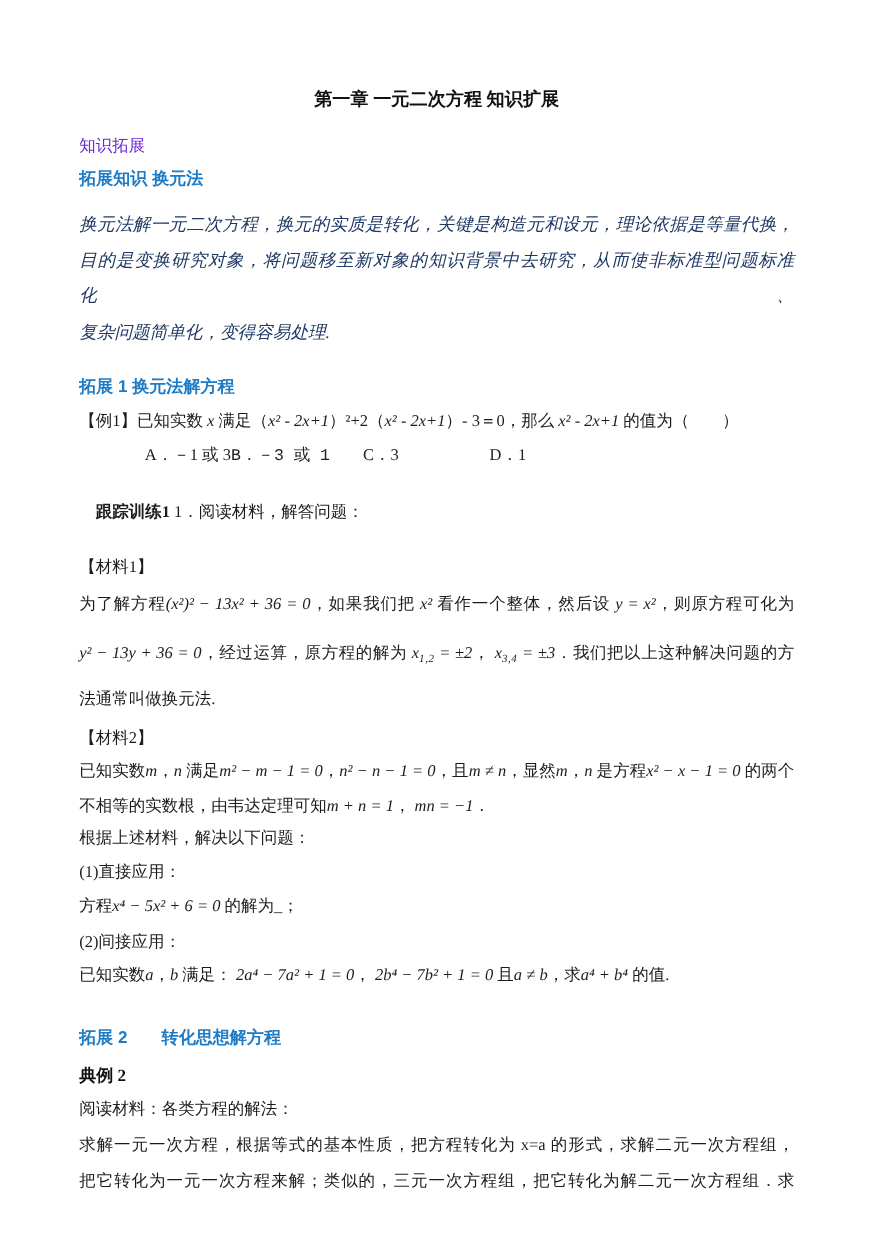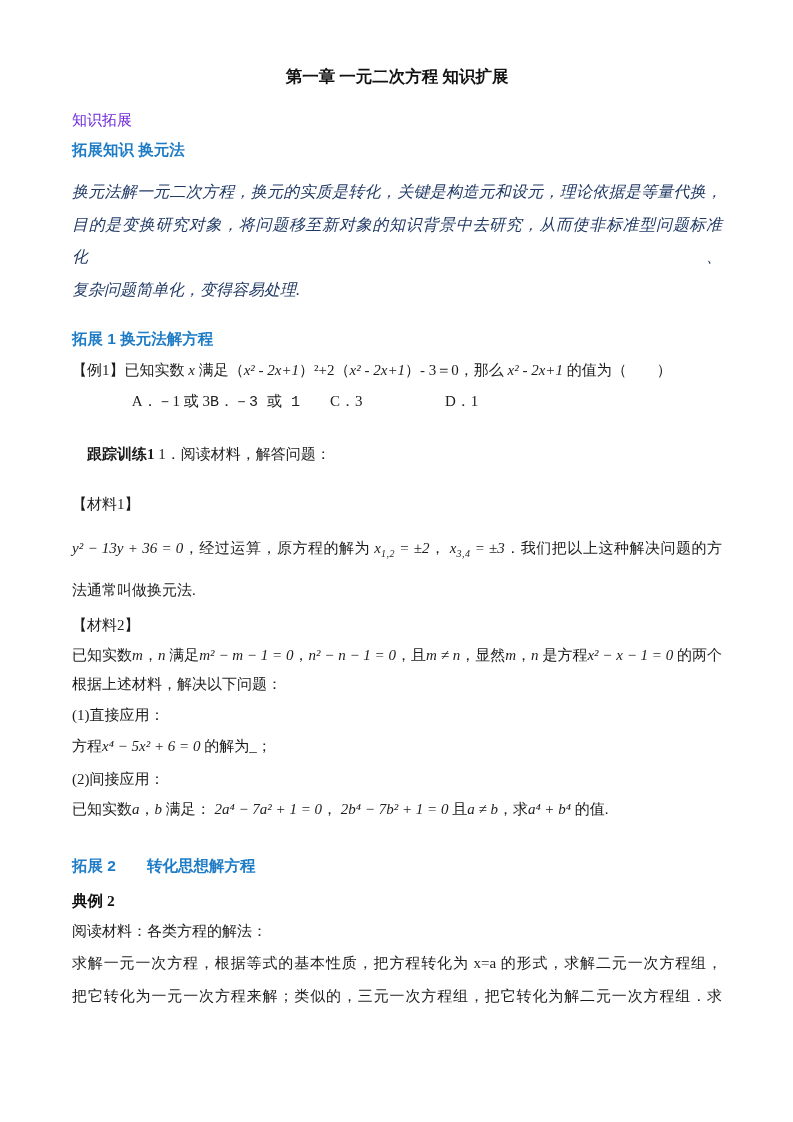--- a/index.html
+++ b/index.html
@@ -3,21 +3,21 @@
 <meta charset="utf-8">
 <style>
   html,body{margin:0;padding:0;background:#ffffff;}
   body{
     width:793px;height:1122px;
     font-family:"Liberation Serif","DejaVu Serif",serif;
     color:#212121;
   }
   .page{
     position:relative;width:793px;height:1122px;overflow:hidden;
-    padding:0 71px 0 72px;box-sizing:border-box;background:#ffffff;
+    padding:13px 71px 0 72px;box-sizing:border-box;background:#ffffff;
   }
   .doc-title{
     margin:66px 0 0;font-size:16.5px;font-weight:bold;text-align:center;
     line-height:22px;color:#111;
   }
   .h-black{
     margin-top:21px;
     font-family:"Liberation Sans","DejaVu Sans",sans-serif;
     font-size:15px;line-height:21px;color:#6d28d9;font-weight:500;
   }
@@ -74,26 +74,28 @@
   <div class="options">
     <span class="opt opt-a">A．－1 或 3</span><span class="opt opt-b">B．－3 或 1</span><span class="opt opt-c">C．3</span><span class="opt">D．1</span>
   </div>
 
   <div class="line" style="margin-top:10px">
     <span class="bold">跟踪训练1</span><span> 1．阅读材料，解答问题：</span>
   </div>
 
   <div class="line" style="margin-top:8px">【材料1】</div>
 
+  <div class="line just" style="margin-top:13px"><span>为了解方程</span><span class="m">(x²)² − 13x² + 36 = 0</span><span>，如果我们把 </span><span class="m">x²</span><span> 看作一个整体，然后设 </span><span class="m">y = x²</span><span>，则原方程可化为</span></div>
   <div class="line just" style="margin-top:23px"><span class="m">y² − 13y + 36 = 0</span><span>，经过运算，原方程的解为 </span><span class="m">x</span><span class="ms">1,2</span><span class="m"> = ±2</span><span>， </span><span class="m">x</span><span class="ms">3,4</span><span class="m"> = ±3</span><span>．我们把以上这种解决问题的方</span></div>
   <div class="line" style="margin-top:16px"><span>法通常叫做换元法.</span></div>
 
   <div class="line" style="margin-top:14px">【材料2】</div>
 
   <div class="line just" style="margin-top:9px"><span>已知实数</span><span class="m">m</span><span>，</span><span class="m">n</span><span> 满足</span><span class="m">m² − m − 1 = 0</span><span>，</span><span class="m">n² − n − 1 = 0</span><span>，且</span><span class="m">m ≠ n</span><span>，显然</span><span class="m">m</span><span>，</span><span class="m">n</span><span> 是方程</span><span class="m">x² − x − 1 = 0</span><span> 的两个</span></div>
+  <div class="line" style="margin-top:11px"><span>不相等的实数根，由韦达定理可知</span><span class="m">m + n = 1</span><span>， </span><span class="m">mn = −1</span><span>．</span></div>
 
   <div class="line" style="margin-top:8px">根据上述材料，解决以下问题：</div>
 
   <div class="line" style="margin-top:10px">(1)直接应用：</div>
   <div class="line" style="margin-top:10px"><span>方程</span><span class="m">x⁴ − 5x² + 6 = 0</span><span> 的解为_；</span></div>
 
   <div class="line" style="margin-top:12px">(2)间接应用：</div>
   <div class="line" style="margin-top:9px"><span>已知实数</span><span class="m">a</span><span>，</span><span class="m">b</span><span> 满足： </span><span class="m">2a⁴ − 7a² + 1 = 0</span><span>， </span><span class="m">2b⁴ − 7b² + 1 = 0</span><span> 且</span><span class="m">a ≠ b</span><span>，求</span><span class="m">a⁴ + b⁴</span><span> 的值.</span></div>
 
   <div class="h-blue" style="margin-top:35px">拓展 2　　转化思想解方程</div>

